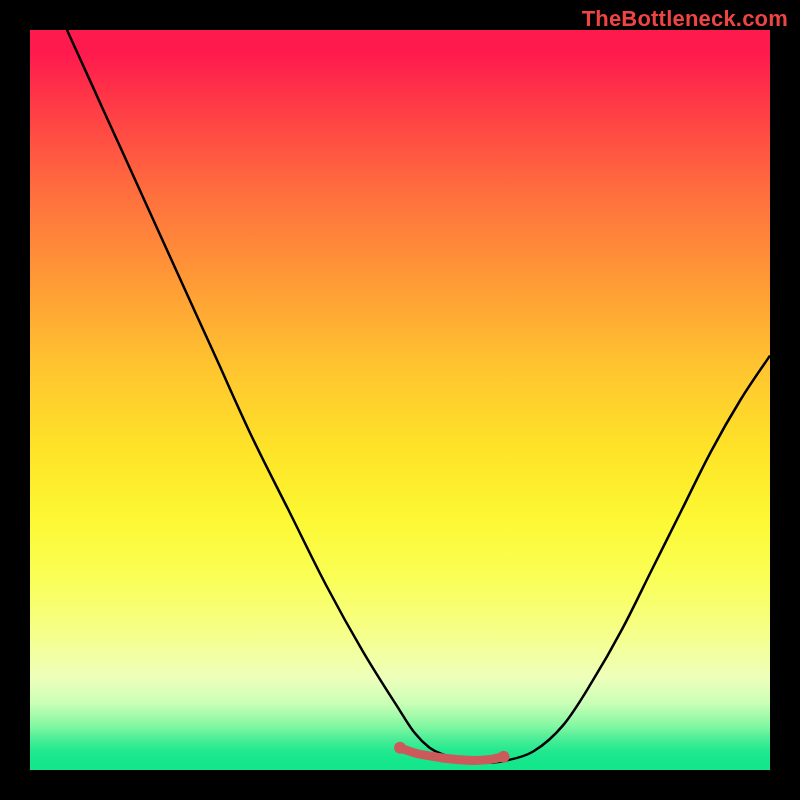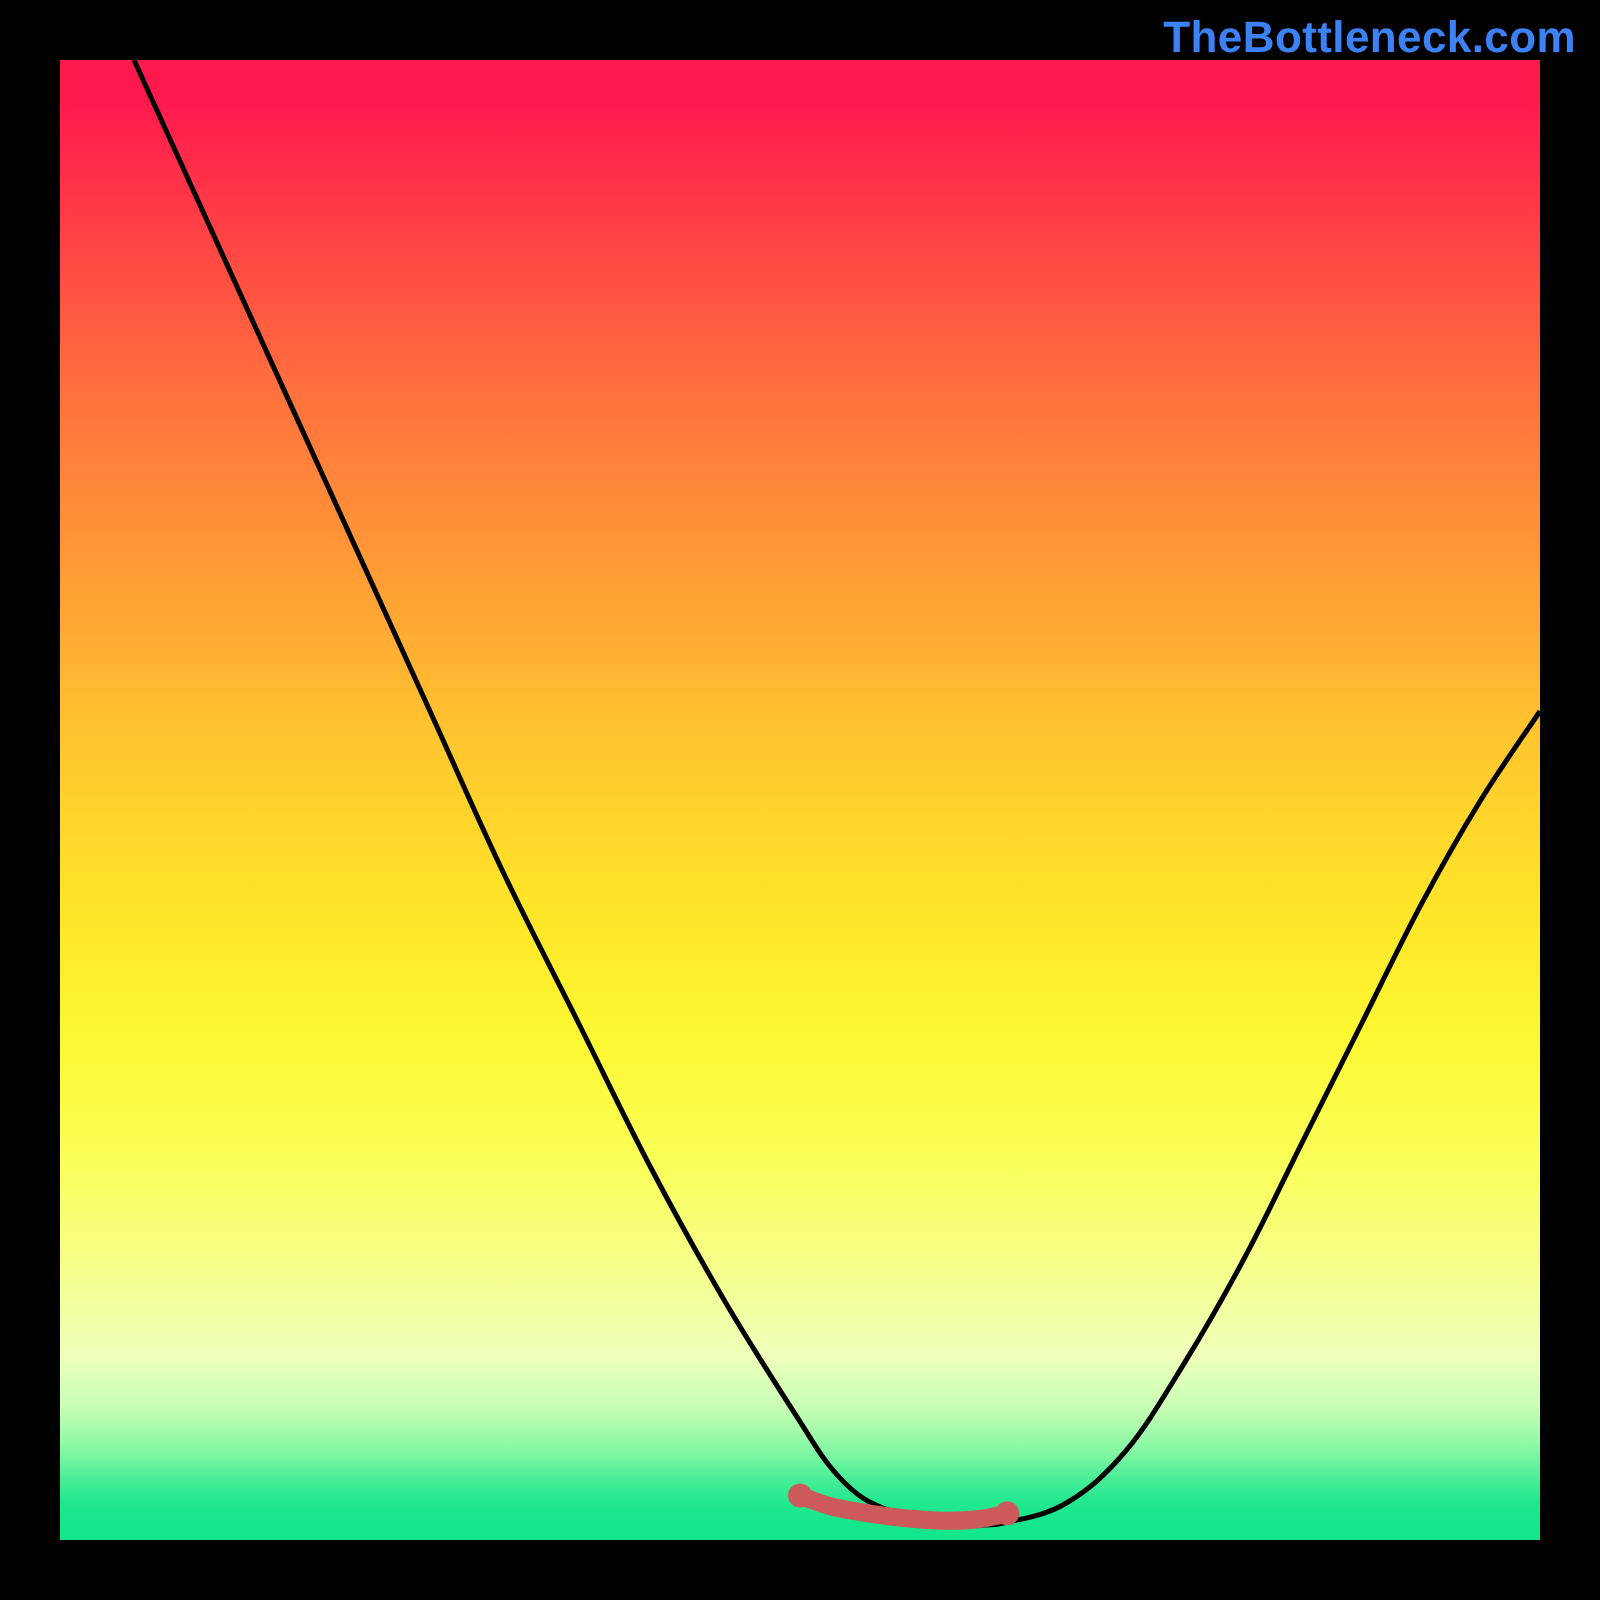--- a/index.html
+++ b/index.html
@@ -3,21 +3,21 @@
 <meta charset="utf-8">
 <style>
 body{margin:0;padding:0;width:800px;height:800px;position:relative;background:#000;font-family:Arial,sans-serif}
 .plot{position:absolute;left:30px;top:30px;width:740px;height:740px;overflow:hidden}
 .grad{position:absolute;inset:0;background:linear-gradient(to bottom,
   #ff1a4e 0%, #ff1a4e 3%, #ff3a46 10%, #ff6f3e 22%,
   #ff9a36 34%, #ffc62f 46%, #fee428 57%, #fdf833 66%,
   #faff56 74%, #f6ff86 81%, #eeffba 87.5%,
   #c9ffb6 91%, #84f7a2 94%, #45ed96 96%, #21e88f 97.5%,
   #14e68c 99%, #14e68c 100%)}
-.wm{position:absolute;right:12px;top:6px;color:#3b82f6;font-size:22px;font-weight:600;letter-spacing:.2px}
+.wm{position:absolute;right:12px;top:6px;color:#ef4444;font-size:22px;font-weight:600;letter-spacing:.2px}
 svg{position:absolute;inset:0}
 .curve{fill:none;stroke:#000;stroke-width:2.5}
 .flat{fill:none;stroke:#cc5a5a;stroke-width:9;stroke-linecap:round}
 .dot{fill:#cc5a5a}
 </style>
 </head>
 <body>
 
 <div class="plot">
   <div class="grad"></div>

